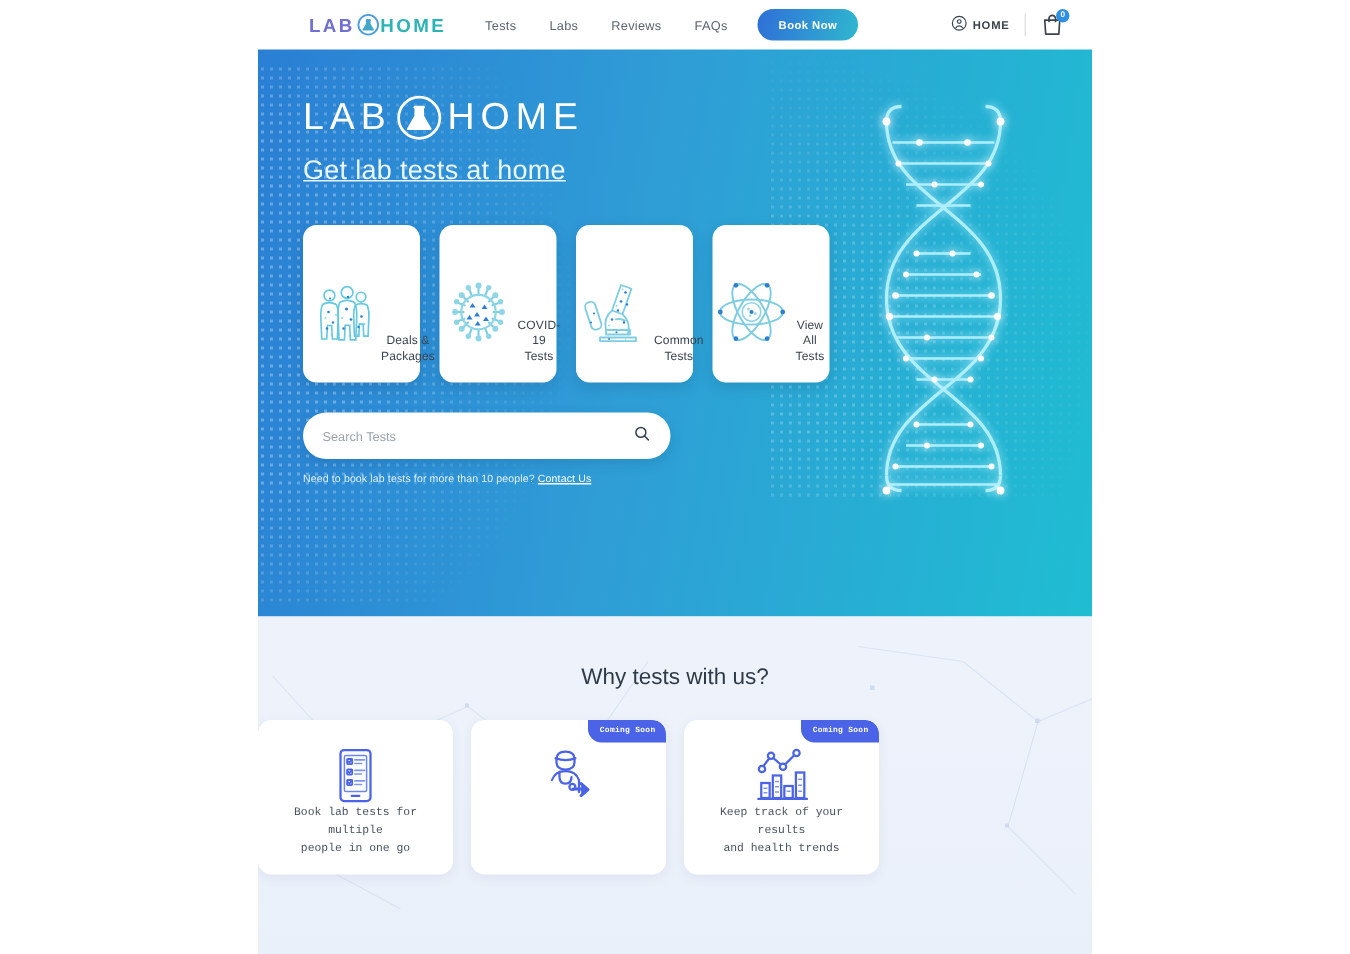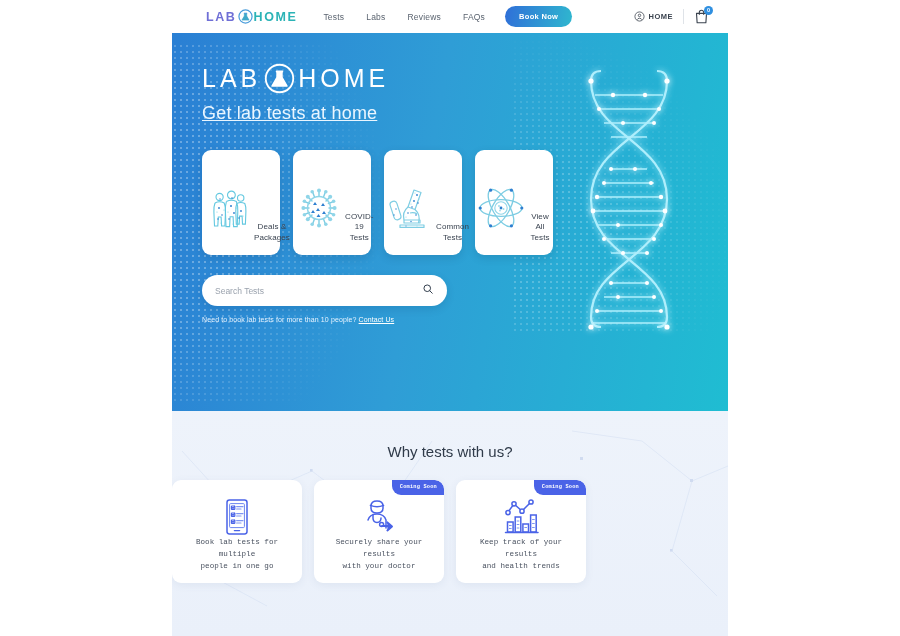--- a/index.html
+++ b/index.html
@@ -566,24 +566,20 @@
                 <path d="M13 8 q0 -5 6 -5 q6 0 6 5 v2 q0 5 -6 5 q-6 0 -6 -5 z"></path>
                 <path d="M12.4 7.4 q6.6 2.6 13.2 0"></path>
                 <path d="M10 22 q2 -6 9 -6 q7 0 9 6 v8"></path>
                 <path d="M15 16.6 v3.4 q0 4.4 4 4.4 q4 0 4 -4.4"></path>
                 <circle cx="23.6" cy="26.6" r="2"></circle>
               </g>
               <path d="M24 28 L33 28 M29.4 24.4 L34 28.4 L29.4 32.4" fill="none" stroke="#4a63e7" stroke-width="2" stroke-linecap="round" stroke-linejoin="round"></path>
               <path d="M29.4 24.4 L34 28.4 L29.4 32.4 Z" fill="#4a63e7"></path>
             </svg>
           </span>
-          <div class="feat-text">
-            <span>Securely share your results</span><br>
-            <span>with your doctor</span>
-          </div>
         </div>
 
         <div class="feat-card">
           <span class="soon-badge">Coming Soon</span>
           <span class="feat-icon">
             <svg viewBox="0 0 42 38" width="42" height="38">
               <g stroke="#4a63e7" stroke-width="1.5" fill="none" stroke-linecap="round" stroke-linejoin="round">
                 <polyline points="8,14 14,6 22,13 31,4"></polyline>
                 <circle cx="8" cy="14.6" r="2.1" fill="#fff"></circle>
                 <circle cx="14" cy="5.8" r="2.1" fill="#fff"></circle>

